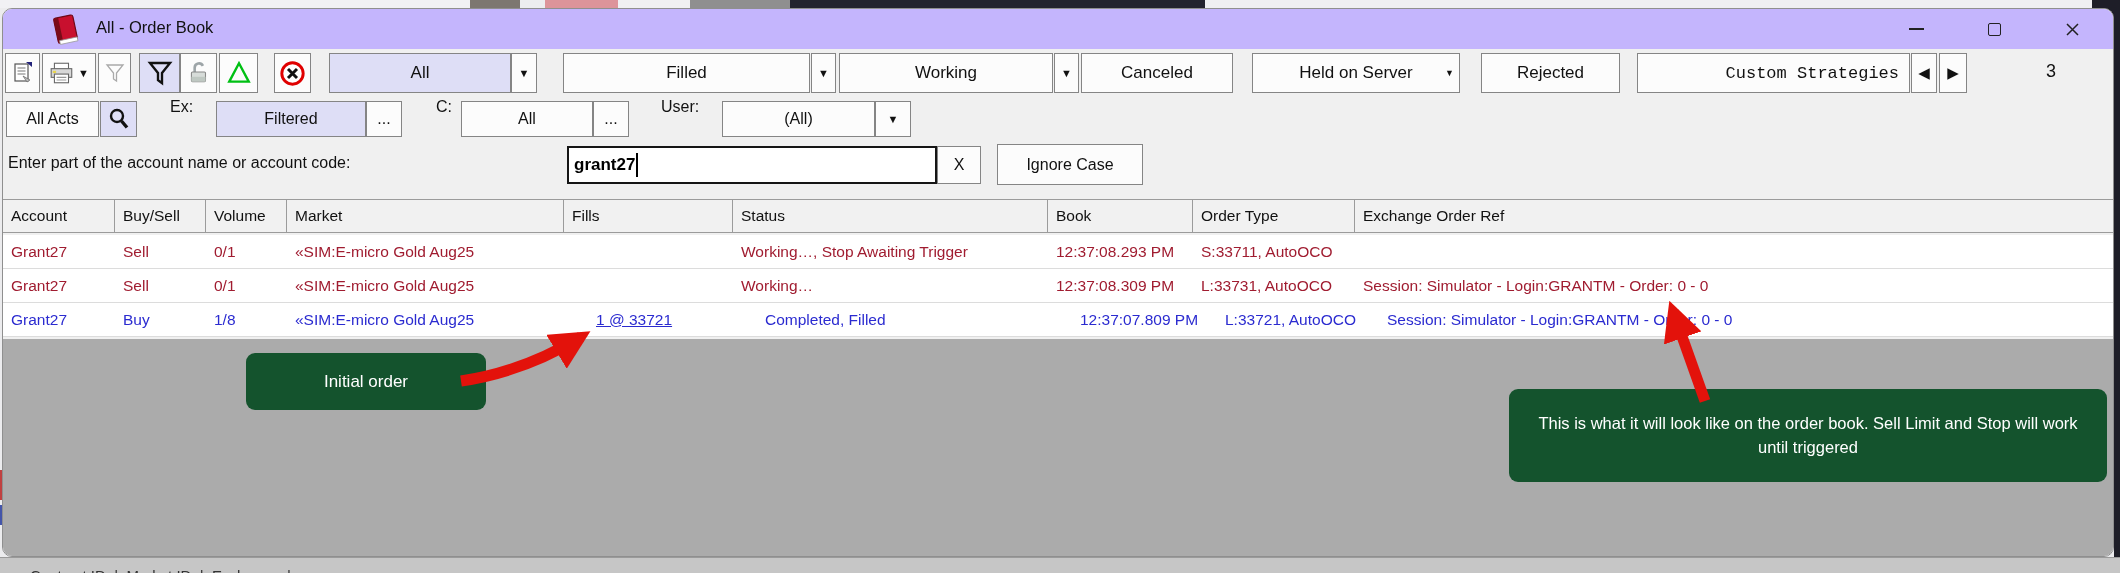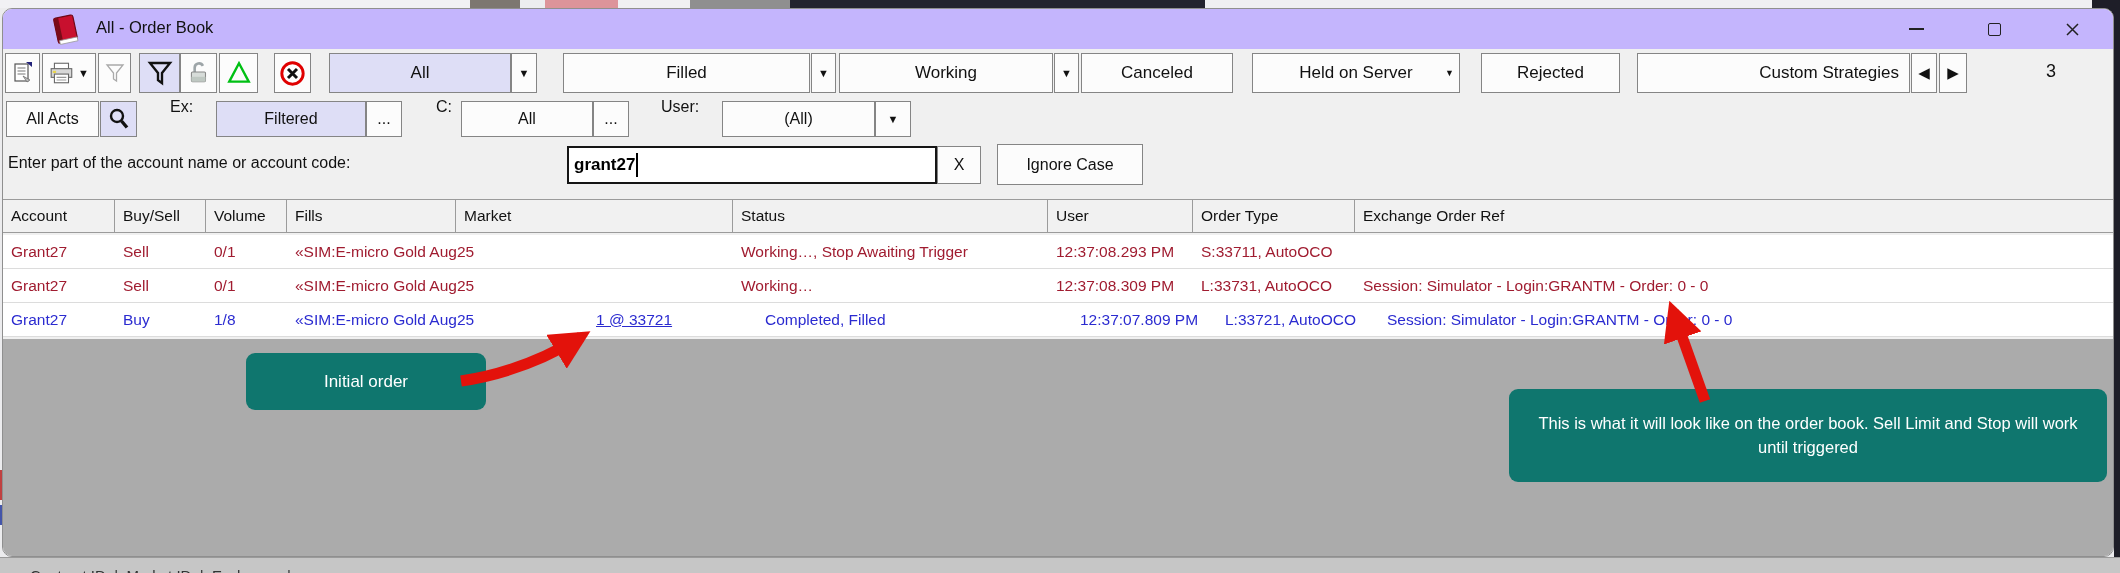--- a/index.html
+++ b/index.html
@@ -29,21 +29,21 @@
   #btn-max .sq { width:13px; height:13px; border:1.6px solid #222; border-radius:2px; }
 
   
   .btn { position:absolute; top:44px; height:40px; background:#FCFCFC; border:1px solid #858585;
     display:flex; align-items:center; justify-content:center; font-size:17px; color:#111; }
   .btn.lav { background:#DEDEF6; }
   .arrowbtn { font-size:11px; }
   .r2 { top:92px !important; height:36px; font-size:16px; }
   .lbl { position:absolute; font-size:16px; color:#111; }
   .r2lbl { top:89px; }
-  .tab-right { justify-content:flex-end; padding-right:10px; }
+  .tab-right { justify-content:flex-end; padding-right:10px;font-family:Liberation Mono, monospace; }
   #count3 { position:absolute; left:2018px; top:52px; width:60px; text-align:center; font-size:18px; color:#111; }
 
   
   #search-label { position:absolute; left:5px; top:145px; font-size:16px; color:#111; }
   #search-box { position:absolute; left:564px; top:137px; width:370px; height:38px; background:#fff;
     border:2px solid #151515; display:flex; align-items:center; padding-left:5px; }
   #search-box .val { font-size:17px; font-weight:bold; color:#000; }
   #search-box .caret { width:1.6px; height:24px; background:#000; margin-left:1px; }
   #btn-clear { left:934px; width:44px; top:137px !important; height:38px; font-size:16px; }
   #btn-ignore { left:994px; width:146px; top:135px !important; height:41px; font-size:16px; }
@@ -56,21 +56,21 @@
   #tbody { position:absolute; left:0; top:226px; width:2112px; }
   .trow { display:flex; width:2112px; height:34px; background:#FFFFFF; border-bottom:1px solid #DCDCDC; }
   .td { height:100%; display:flex; align-items:center; padding-left:8px; font-size:15.5px;
     white-space:nowrap; overflow:hidden; }
   .c0{width:112px}.c1{width:91px}.c2{width:81px}.c3{width:277px}.c4{width:169px}
   .c5{width:315px}.c6{width:145px}.c7{width:162px}.c8{flex:1}
   .u { text-decoration:underline;margin-left:24px; }
 
   
   #grayarea { position:absolute; left:0; top:330px; width:2112px; height:219px; background:#ABABAB; }
-  .callout { position:absolute; background:#0f766e; border-radius:9px; color:#fff;
+  .callout { position:absolute; background:#14532d; border-radius:9px; color:#fff;
     display:flex; align-items:center; justify-content:center; text-align:center; }
   #callout-left { left:243px; top:344px; width:240px; height:57px; font-size:17px; }
   #callout-right { left:1506px; top:380px; width:598px; height:93px; font-size:16.5px; line-height:1.45; padding:0 18px; }
   #overlay { position:absolute; left:0; top:0; width:2112px; height:549px; pointer-events:none; }
 
   
   .sliver { position:absolute; left:0; width:2px; }
 </style>
 </head>
 <body>
@@ -214,24 +214,24 @@
       <span class="val">grant27</span>
       <div class="caret"></div>
     </div>
     <div class="btn" id="btn-clear">X</div>
     <div class="btn" id="btn-ignore">Ignore Case</div>
 
     <div id="thead">
       <div class="th c0">Account</div>
       <div class="th c1">Buy/Sell</div>
       <div class="th c2">Volume</div>
+      <div class="th c3">Market</div>
       <div class="th c4">Fills</div>
-      <div class="th c3">Market</div>
       <div class="th c5">Status</div>
-      <div class="th c6">User</div>
+      <div class="th c6">Book</div>
       <div class="th c7">Order Type</div>
       <div class="th c8">Exchange Order Ref</div>
     </div>
 
     <div id="tbody">
       <div class="trow" style="color: rgb(160, 28, 48);">
         <div class="td c0">Grant27</div>
         <div class="td c1">Sell</div>
         <div class="td c2">0/1</div>
         <div class="td c3">«SIM:E-micro Gold Aug25</div>

